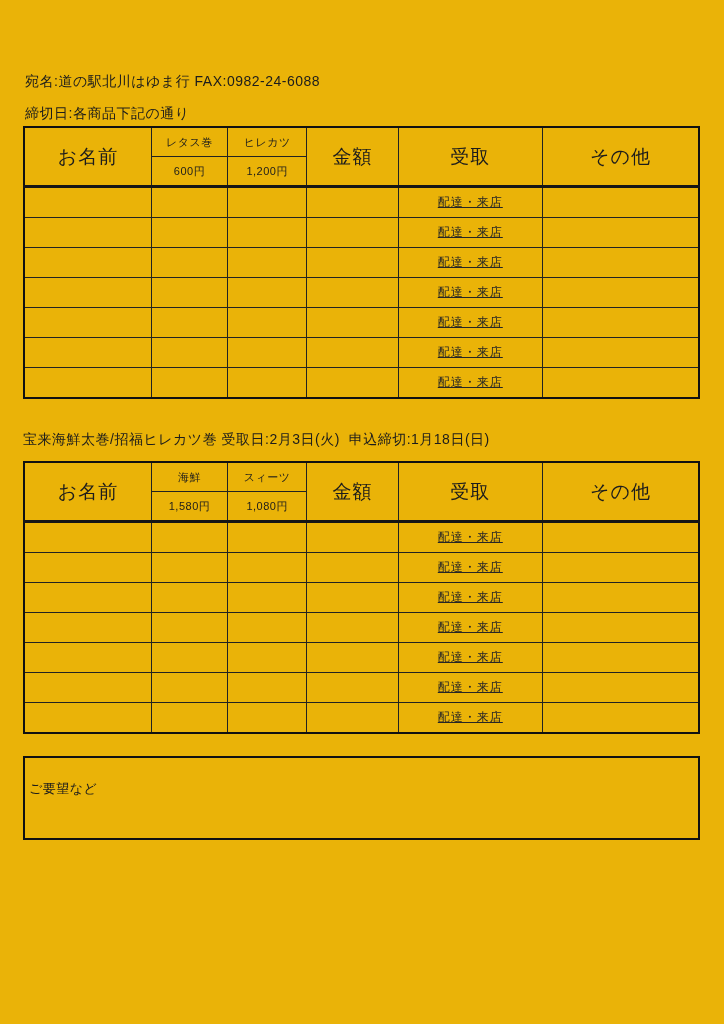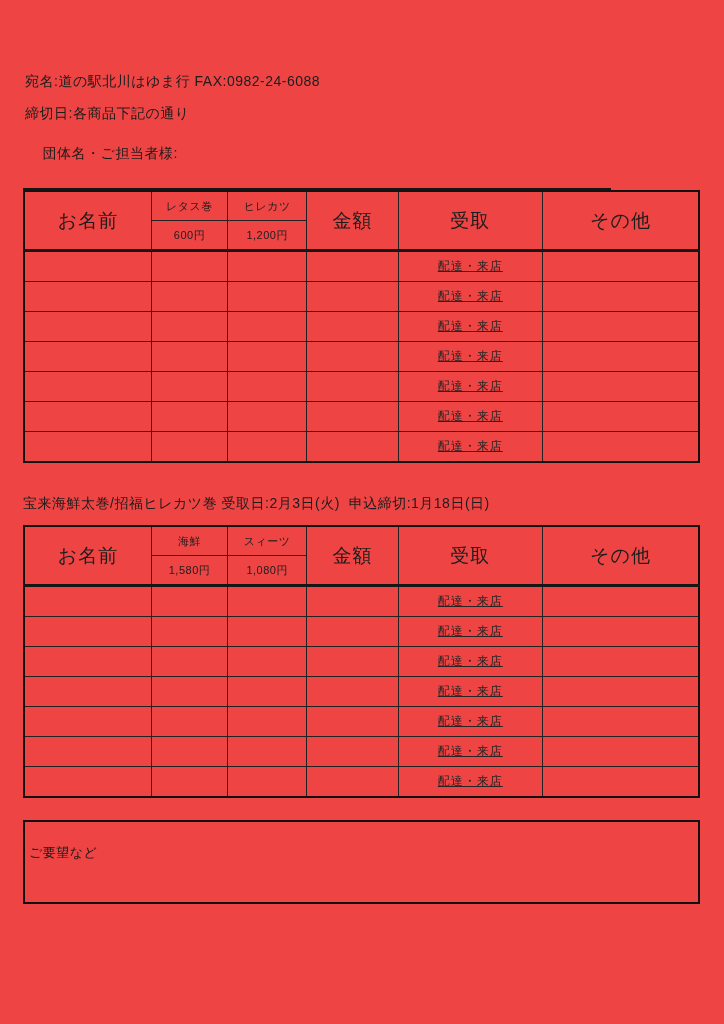--- a/index.html
+++ b/index.html
@@ -1,17 +1,17 @@
 <!DOCTYPE html>
 <html lang="ja"><head>
 <meta charset="utf-8">
 <style>
   html,body{margin:0;padding:0;background:#e8e8e8;}
   .sheet{
-    width:724px;height:1024px;background:#ef4444;position:relative;
+    width:724px;height:1024px;background:#eab308;position:relative;
     box-sizing:border-box;padding:72px 24px 0 23px;
     font-family:"Liberation Sans","DejaVu Sans",sans-serif;
     color:#1c1c1c;overflow:hidden;
   }
   .info-line{
     font-size:14px;line-height:18px;padding-left:2px;
     letter-spacing:0.5px;white-space:pre;
   }
   .info-addressee{margin-bottom:14px;}
   .info-deadline{margin-bottom:4px;}
@@ -51,23 +51,20 @@
   }
 </style>
 </head>
 <body>
 
 <div class="sheet">
 
   <div class="info-line info-addressee">宛名:道の駅北川はゆま行 FAX:0982-24-6088</div>
   <div class="info-line info-deadline">締切日:各商品下記の通り</div>
 
-  <div class="info-line field-line field-group">
-    <span>団体名・ご担当者様:</span>
-  </div>
 
 
   <table class="order">
     <colgroup>
       <col class="c-name">
         <col class="c-p1">
         <col class="c-p2">
       <col class="c-amount">
         <col class="c-pickup">
         <col class="c-other">

